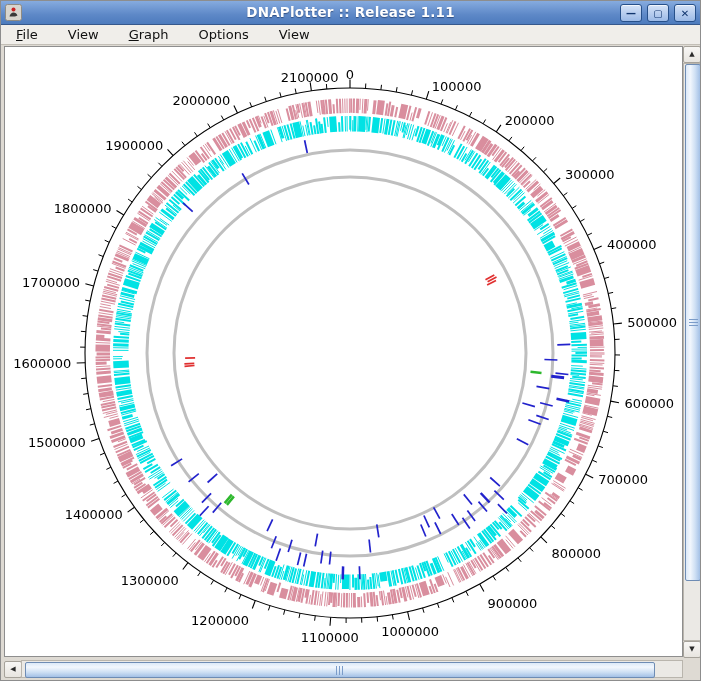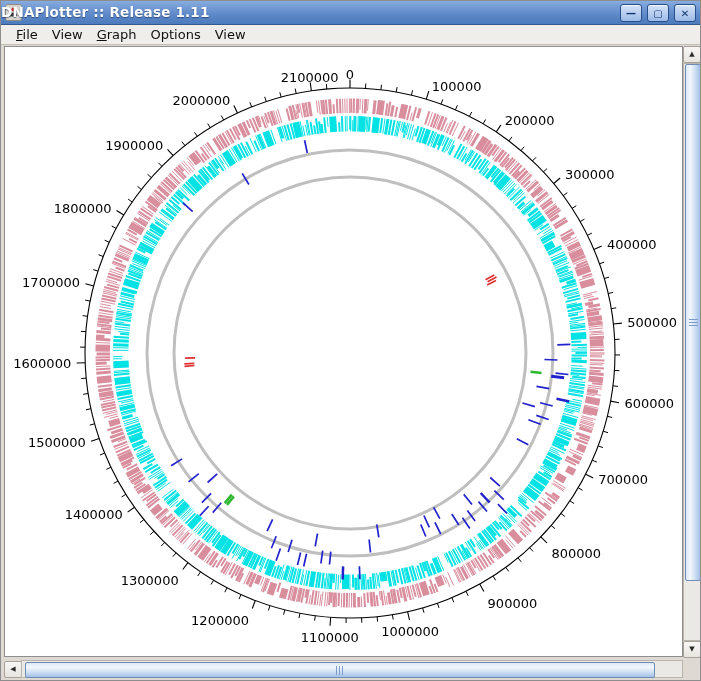--- a/index.html
+++ b/index.html
@@ -1,28 +1,28 @@
 <!DOCTYPE html>
 <html><head>
 <meta charset="utf-8">
 <style>
   html,body{margin:0;padding:0;}
   body{width:701px;height:681px;font-family:"DejaVu Sans","Liberation Sans",sans-serif;}
   .window{position:relative;width:699px;height:679px;background:#dedad3;border:1px solid #8d8d8d;overflow:hidden;}
   .titlebar{position:absolute;left:0;top:0;width:100%;height:23px;
     background:linear-gradient(#86abdf,#5d88c7 60%,#4d7bbd);border-bottom:1px solid #36588c;}
-  .title{position:absolute;left:0;top:3px;width:100%;color:#fff;font-weight:bold;
+  .title{position:absolute;left:0;top:3px;width:100%;text-align:center;color:#fff;font-weight:bold;
     font-size:13.5px;text-shadow:0 1px 1px rgba(15,35,75,.55);letter-spacing:.2px;}
   .app-icon{position:absolute;left:4px;top:3px;width:17px;height:17px;}
   .win-buttons{position:absolute;right:4px;top:3px;display:flex;gap:5px;}
   .win-btn{width:20px;height:16px;border:1px solid #27508a;border-radius:3px;
     background:linear-gradient(#d6e3f7,#9cbae7);color:#10356e;font-size:10px;font-weight:bold;
     display:flex;align-items:center;justify-content:center;box-shadow:inset 0 1px 0 rgba(255,255,255,.7);}
   .menubar{position:absolute;top:24px;left:0;width:100%;height:20px;background:#f0eeea;
-    border-bottom:1px solid #c3bfb7;display:flex;align-items:center;padding-left:10px;gap:4px;
+    border-bottom:1px solid #c3bfb7;display:flex;align-items:center;padding-left:10px;gap:20px;
     font-size:13px;color:#101010;box-sizing:border-box;}
   .menu-item{padding:0 5px;white-space:nowrap;}
   .menu-item u{text-decoration:underline;}
   .canvas{position:absolute;left:3px;top:45px;width:677px;height:609px;background:#ffffff;
     border:1px solid #8e8e8e;}
   
   .vscroll{position:absolute;left:682px;top:45px;width:18px;height:612px;}
   .hscroll{position:absolute;left:3px;top:659px;width:696px;height:18px;}
   .sb-track-v{position:absolute;left:0;top:17px;width:16px;height:576px;background:#ebe9e5;
     border:1px solid #b9b5ad;}

